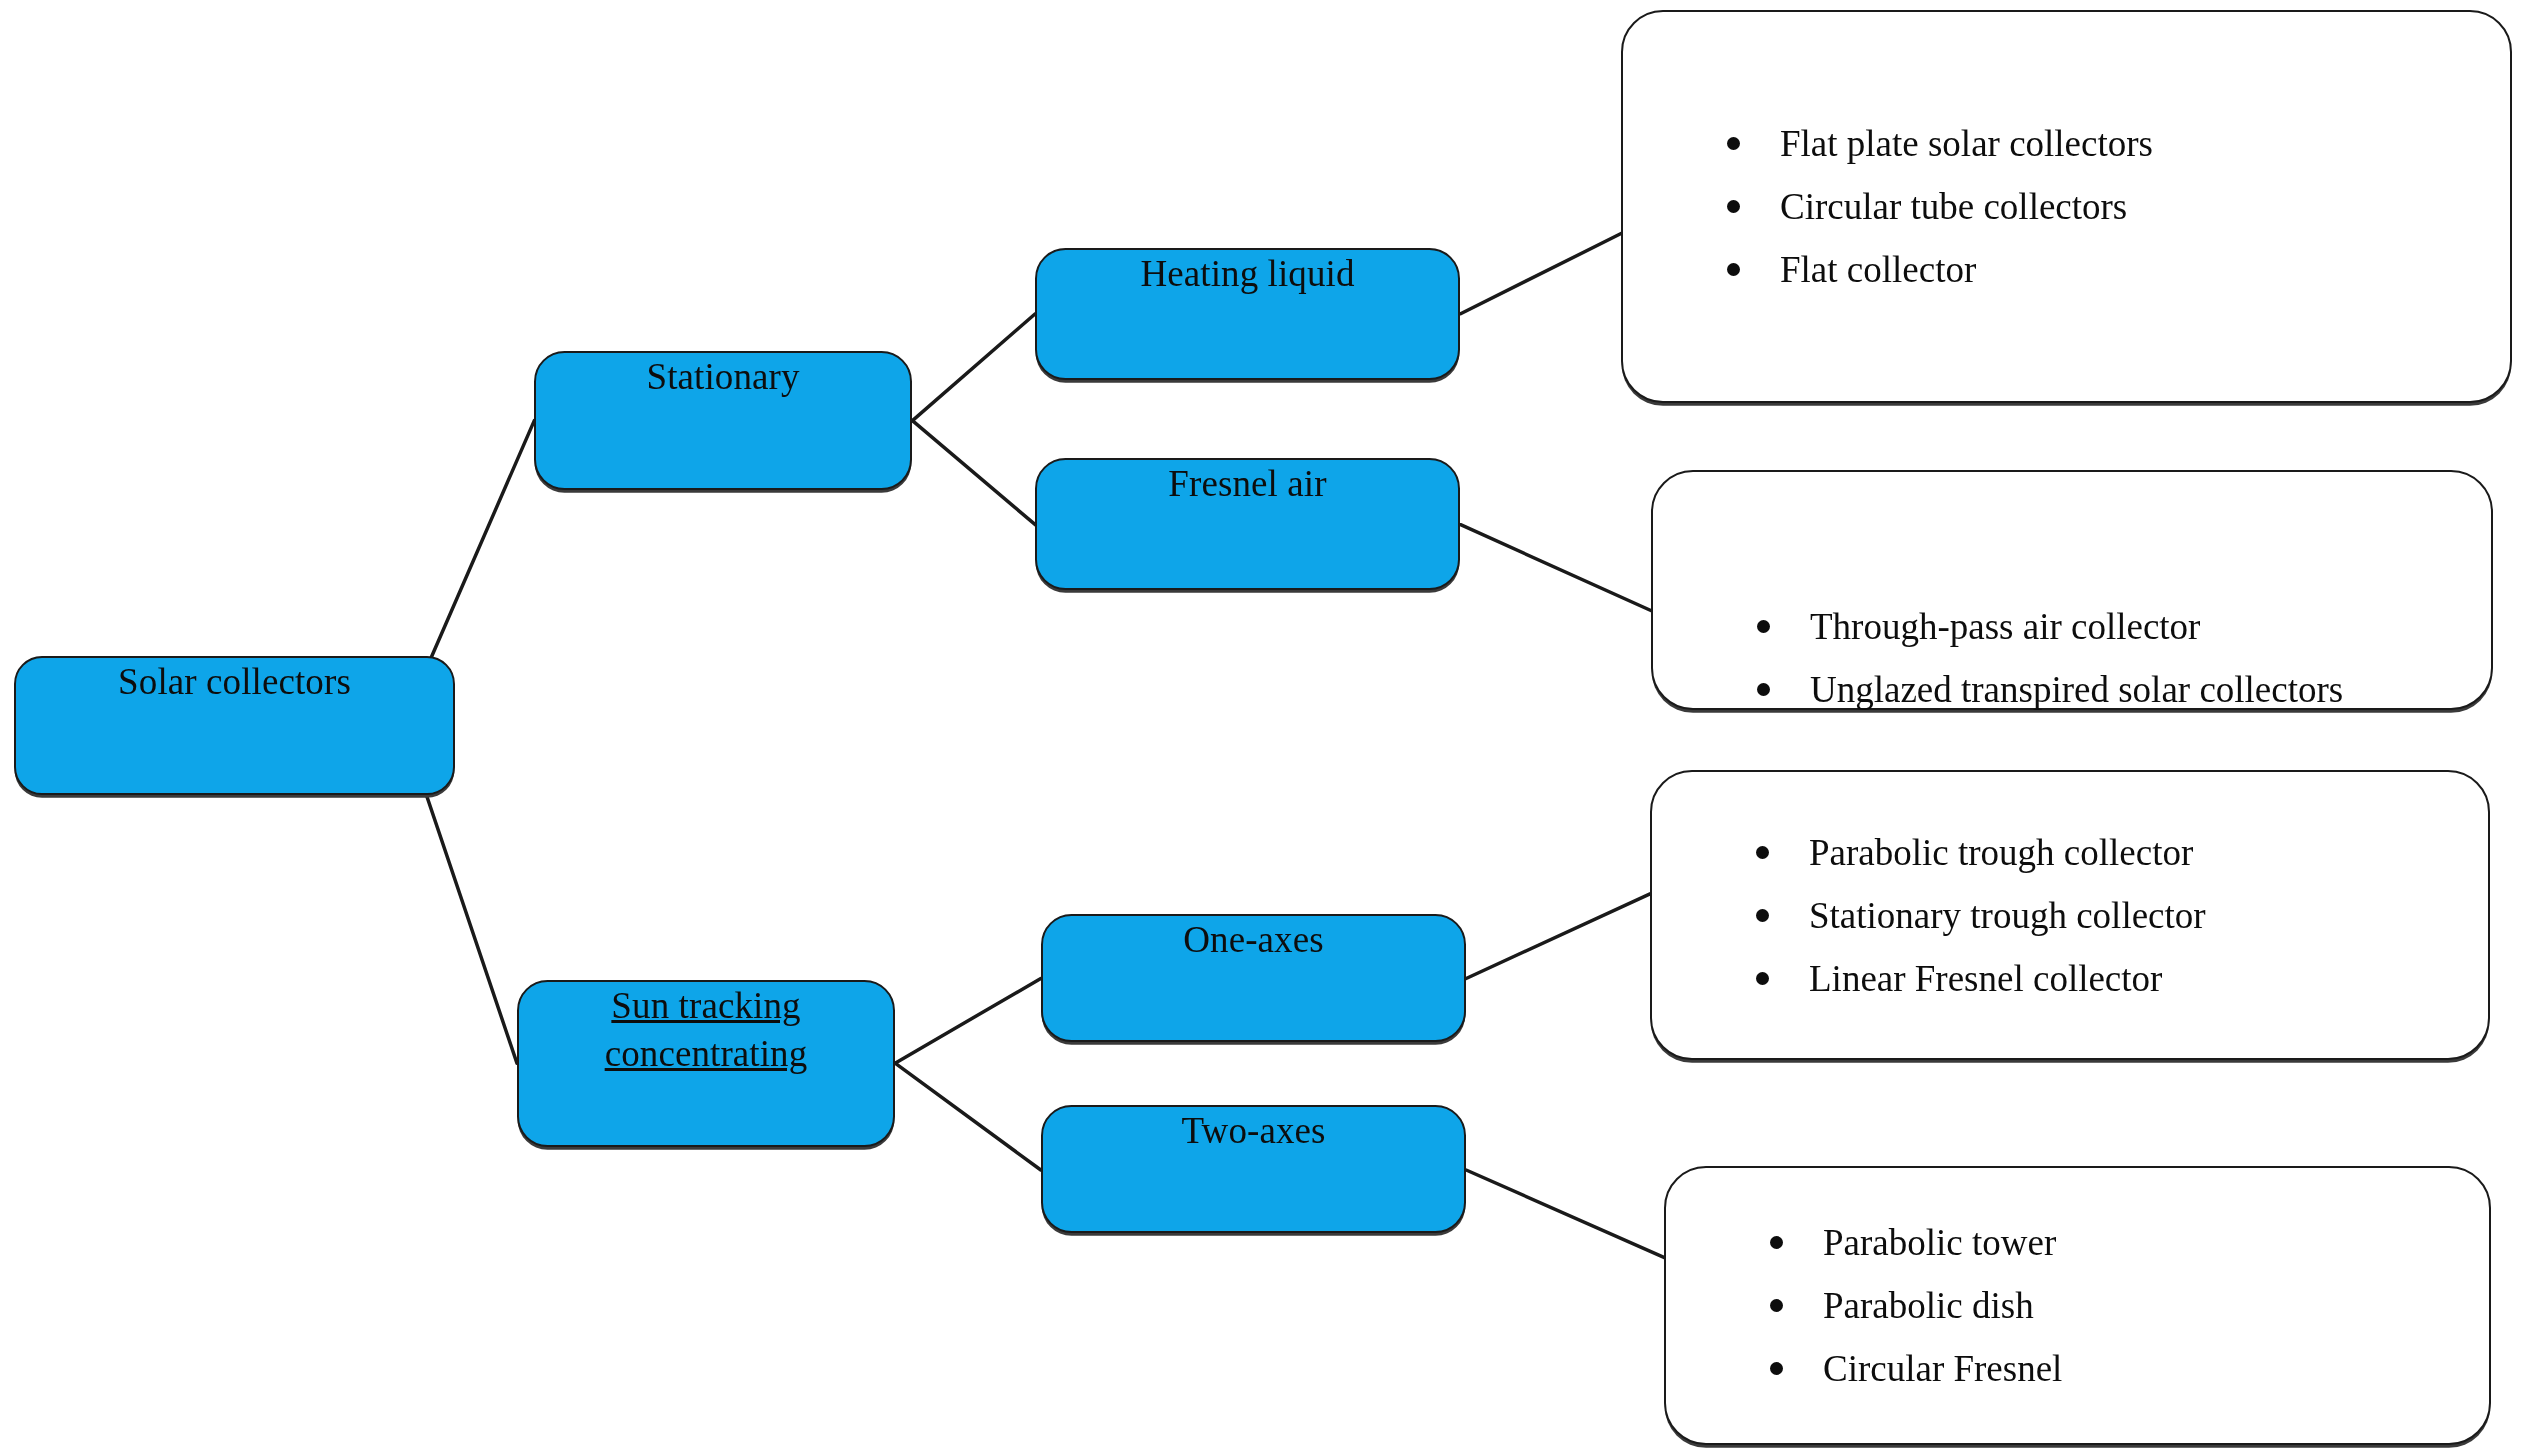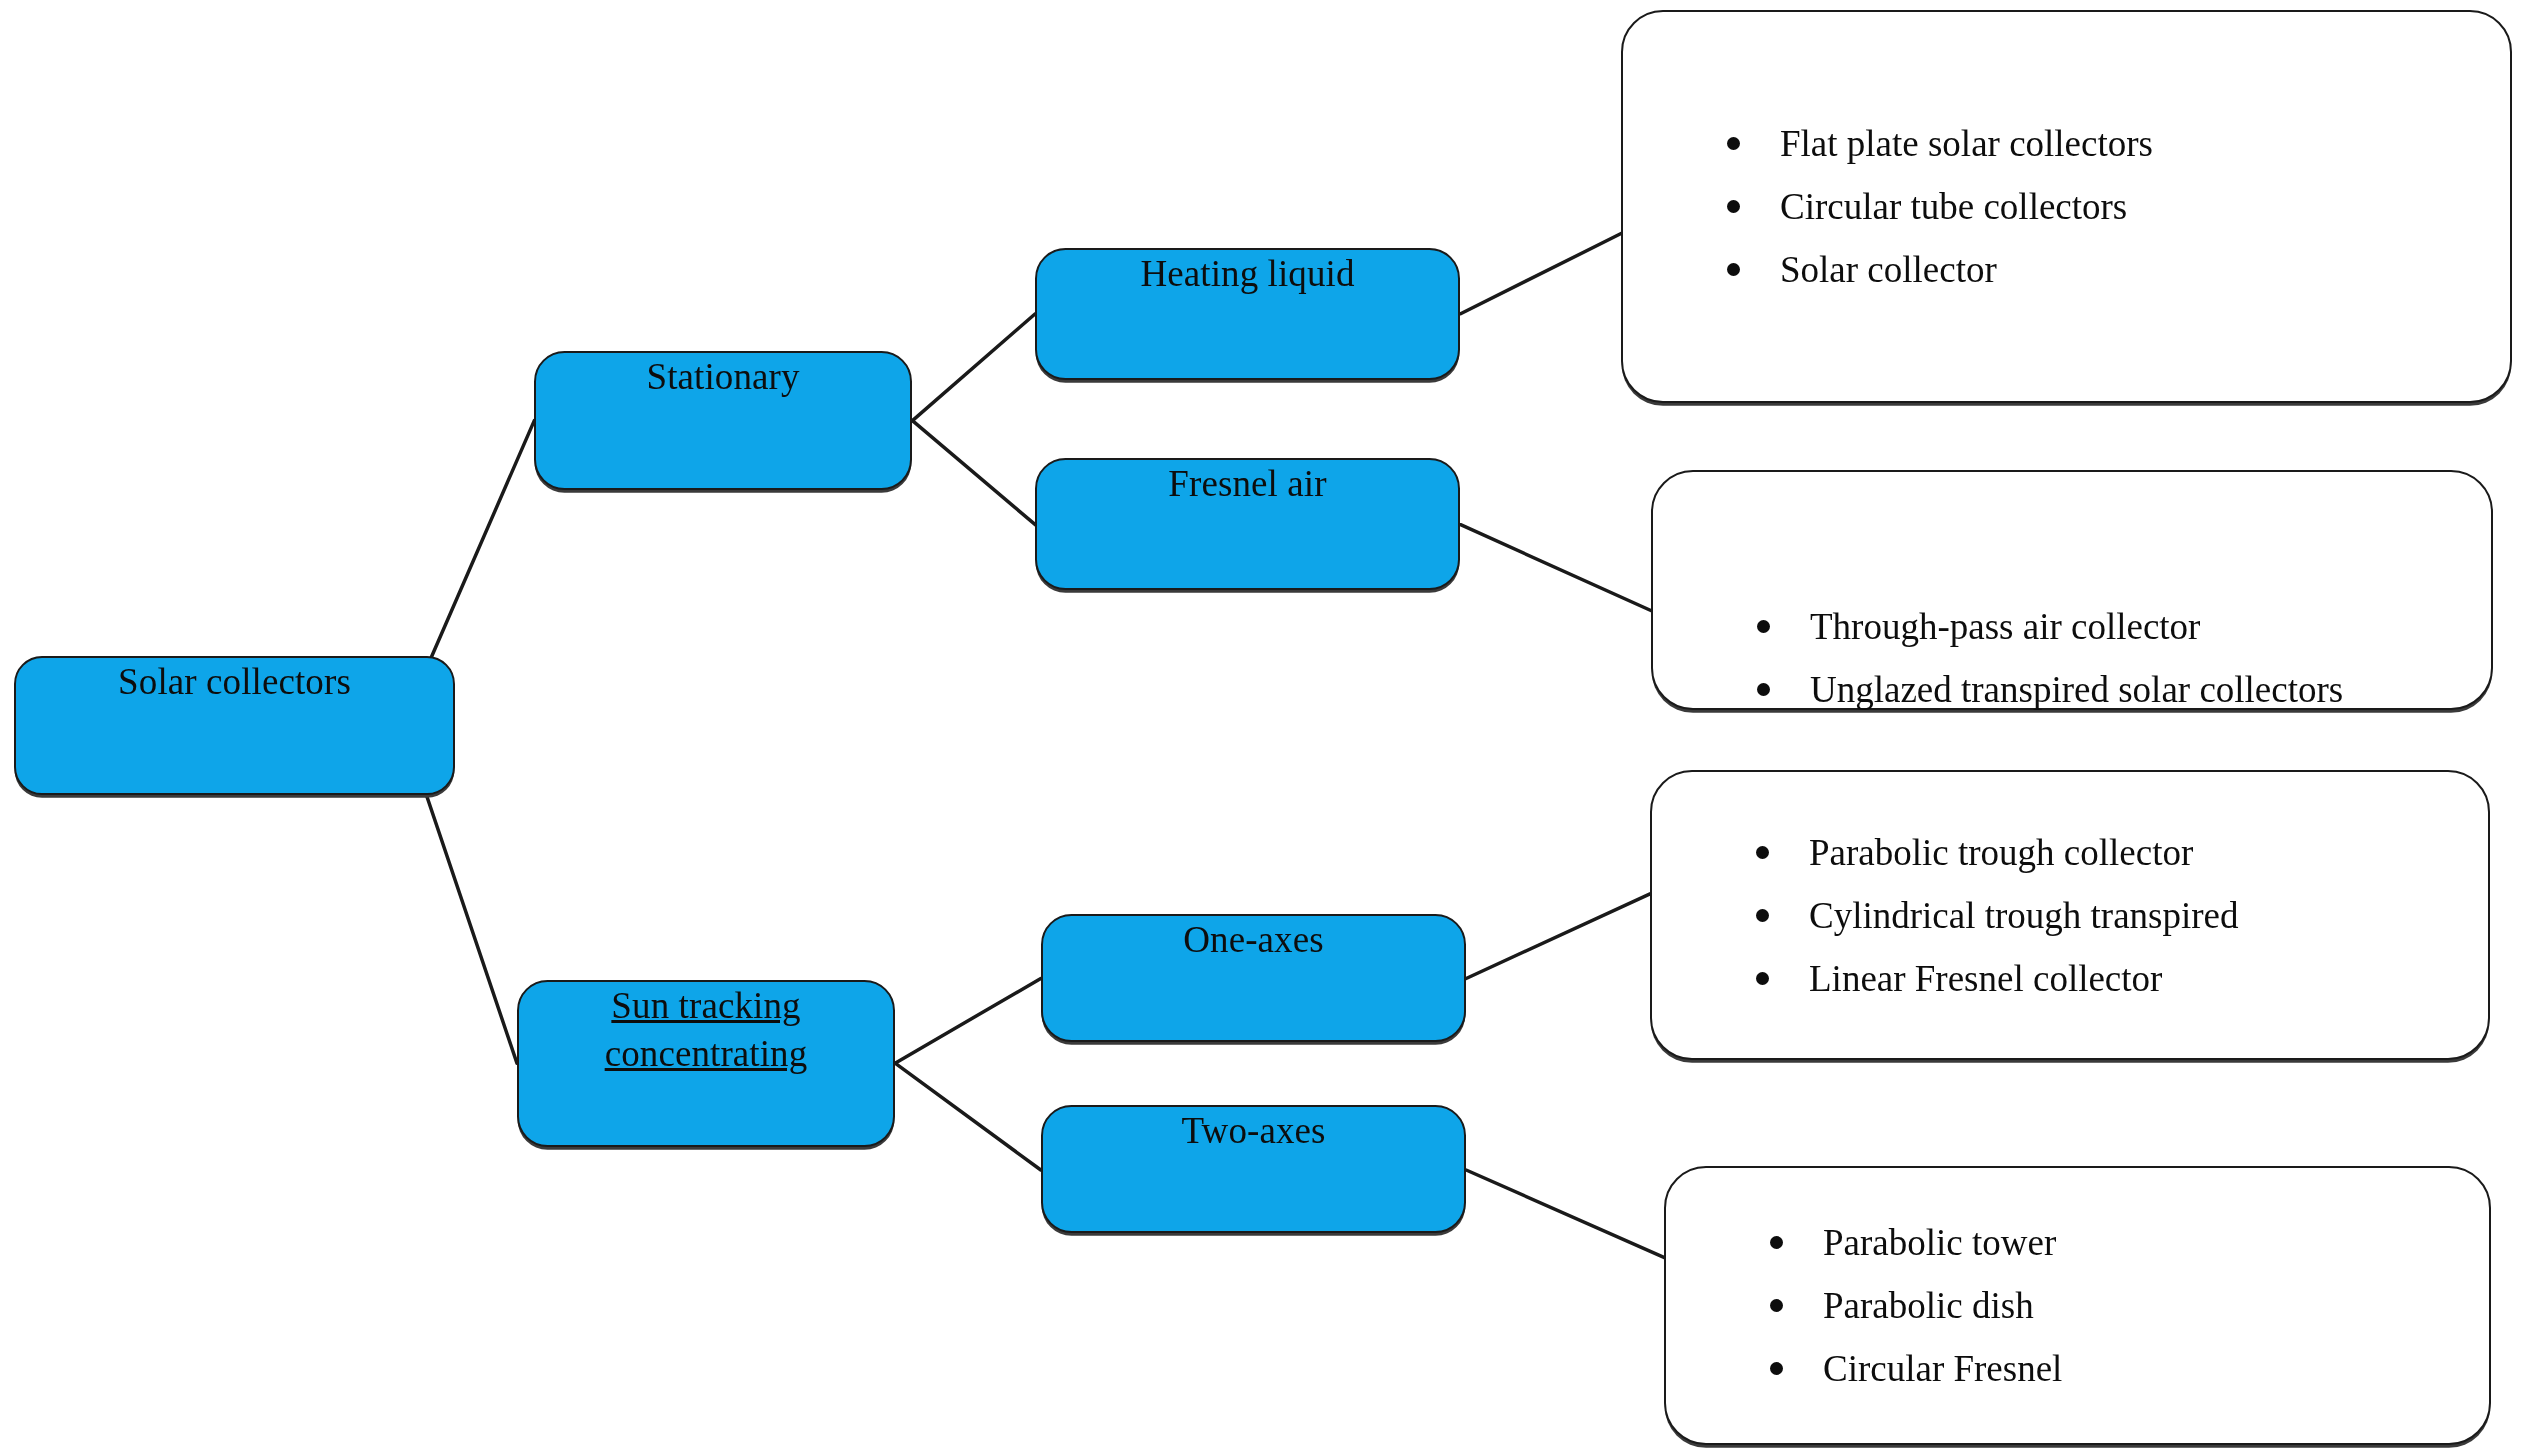--- a/index.html
+++ b/index.html
@@ -167,35 +167,35 @@
   </div>
 
   <div class="node" id="node-two-axes">
     <span class="label">Two-axes</span>
   </div>
 
   <div class="listbox" id="list-heating-liquid">
     <ul>
         <li><span class="bullet"></span><span>Flat plate solar collectors</span></li>
         <li><span class="bullet"></span><span>Circular tube collectors</span></li>
-        <li><span class="bullet"></span><span>Solar collector</span></li>
+        <li><span class="bullet"></span><span>Flat collector</span></li>
       </ul>
   </div>
 
   <div class="listbox" id="list-heating-air">
     <ul>
         <li><span class="bullet"></span><span>Through-pass air collector</span></li>
         <li><span class="bullet"></span><span>Unglazed transpired solar collectors</span></li>
       </ul>
   </div>
 
   <div class="listbox" id="list-one-axes">
     <ul>
         <li><span class="bullet"></span><span>Parabolic trough collector</span></li>
-        <li><span class="bullet"></span><span>Cylindrical trough transpired</span></li>
+        <li><span class="bullet"></span><span>Stationary trough collector</span></li>
         <li><span class="bullet"></span><span>Linear Fresnel collector</span></li>
       </ul>
   </div>
 
   <div class="listbox" id="list-two-axes">
     <ul>
         <li><span class="bullet"></span><span>Parabolic tower</span></li>
         <li><span class="bullet"></span><span>Parabolic dish</span></li>
         <li><span class="bullet"></span><span>Circular Fresnel</span></li>
       </ul>

